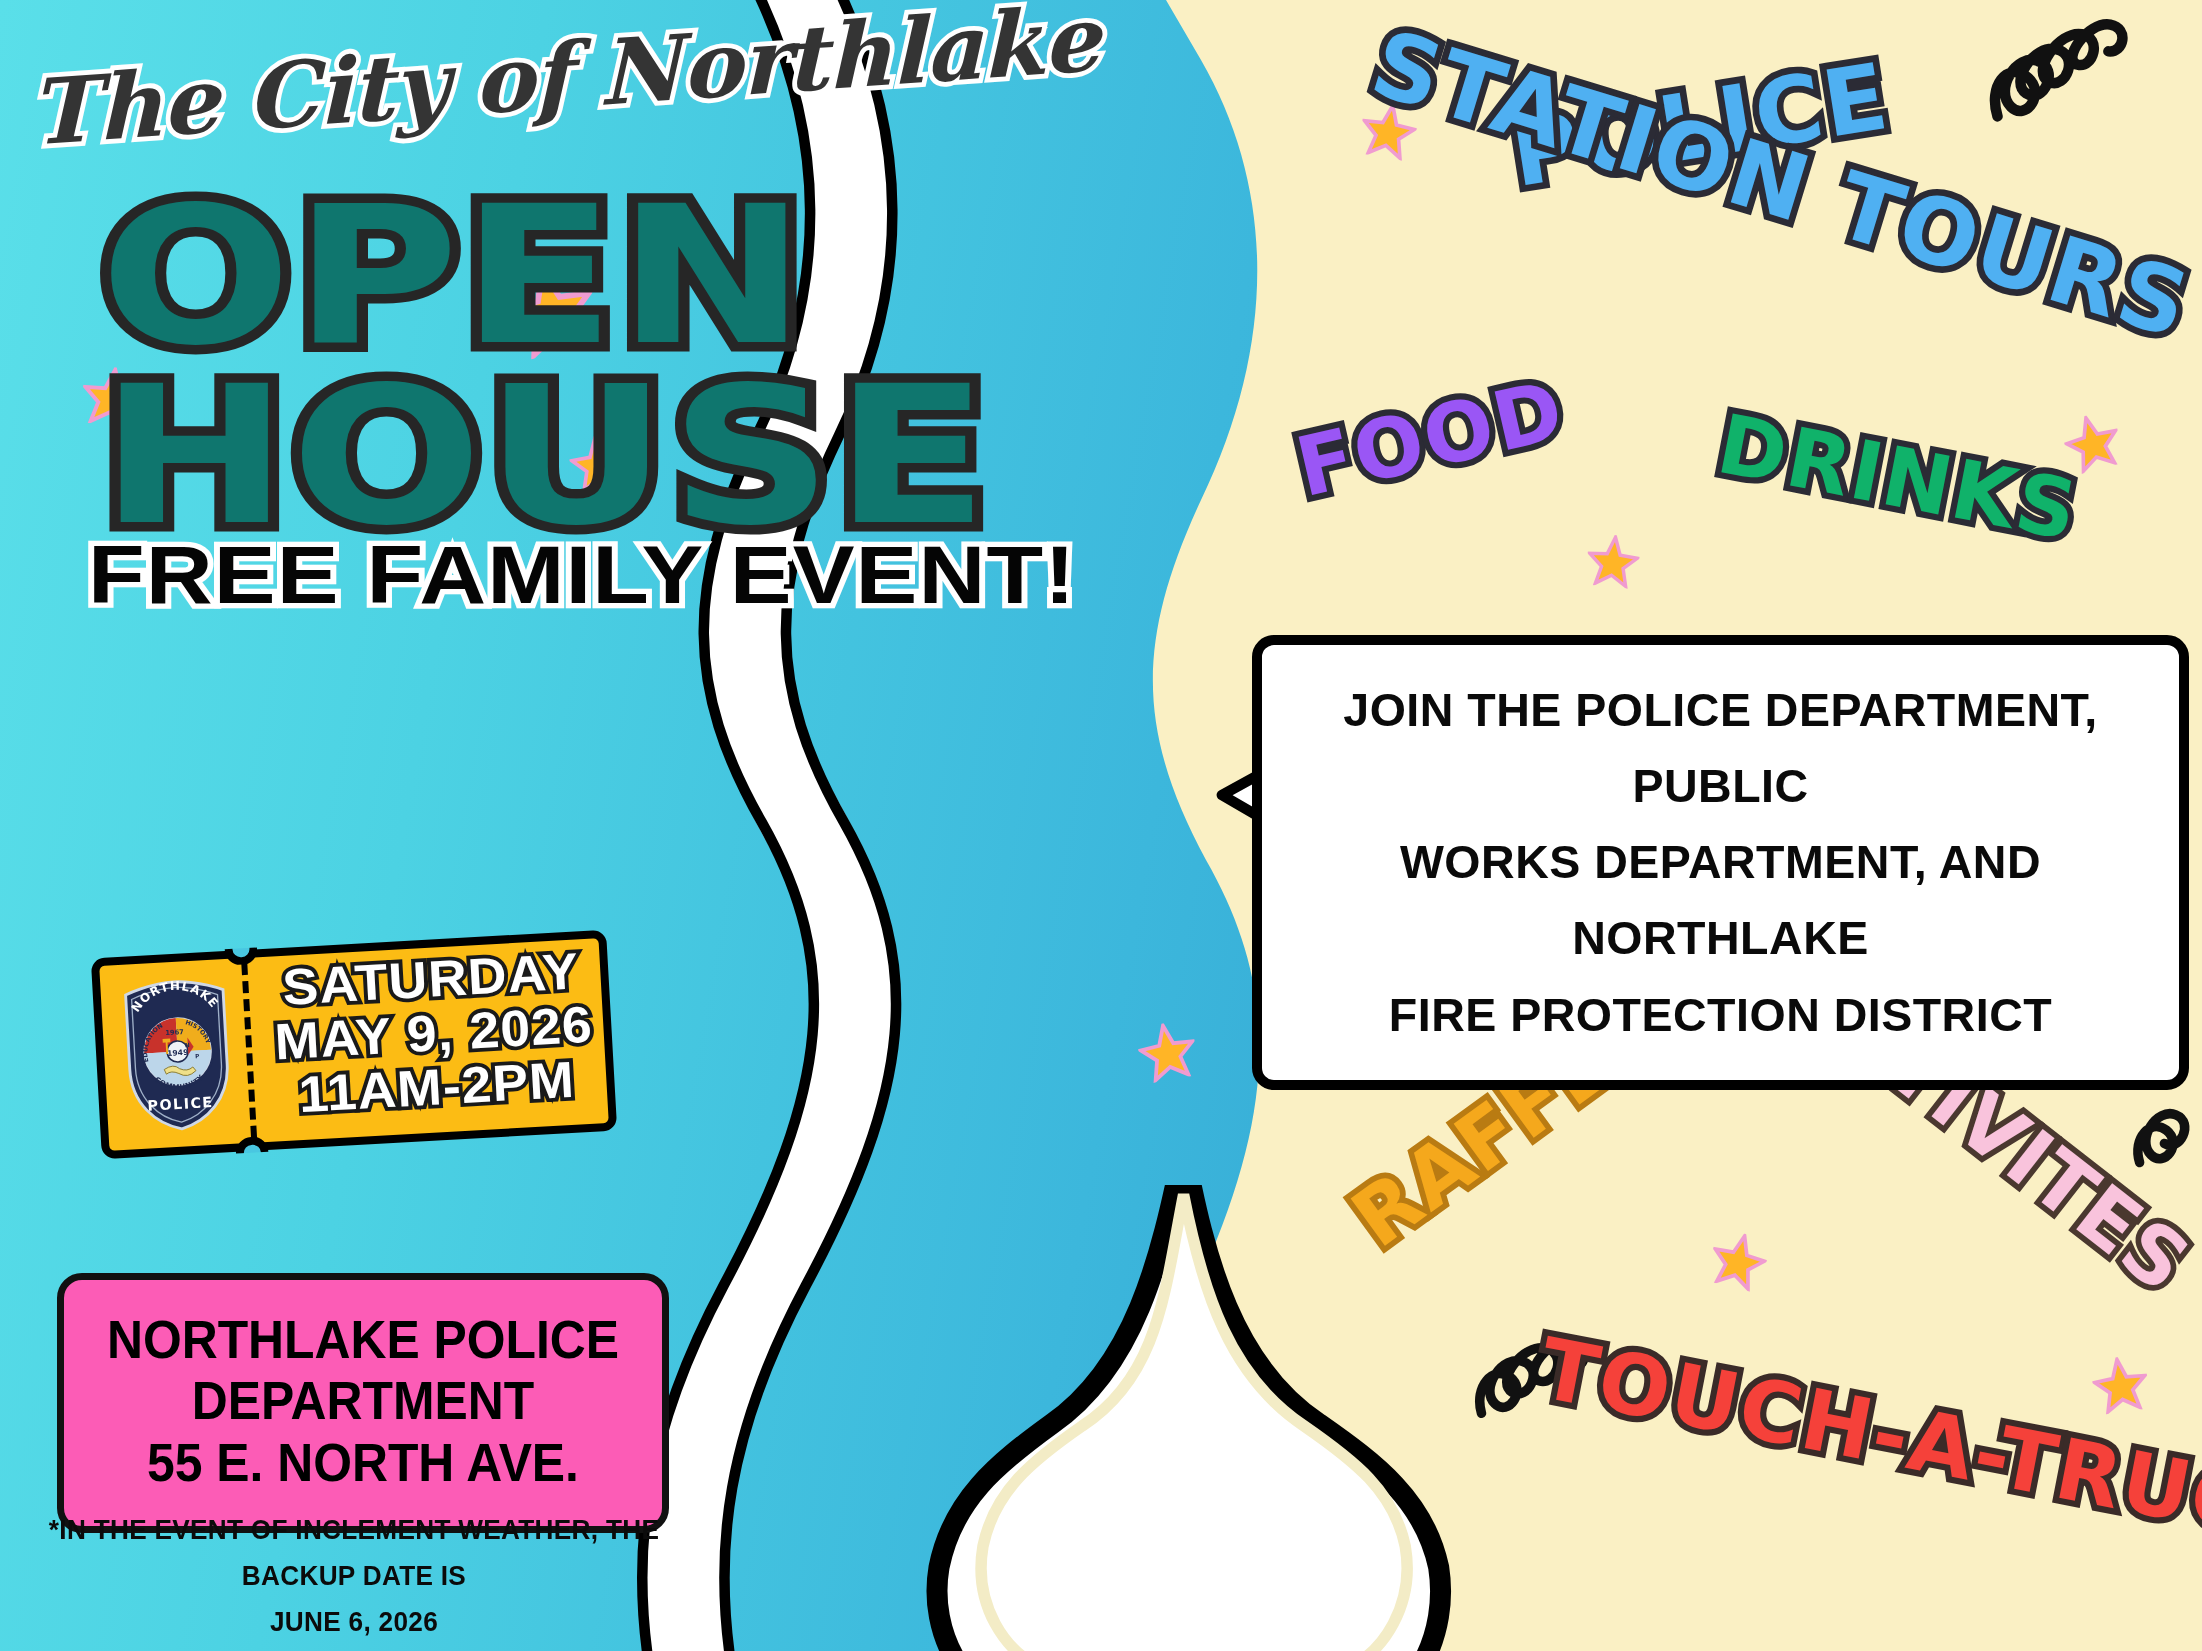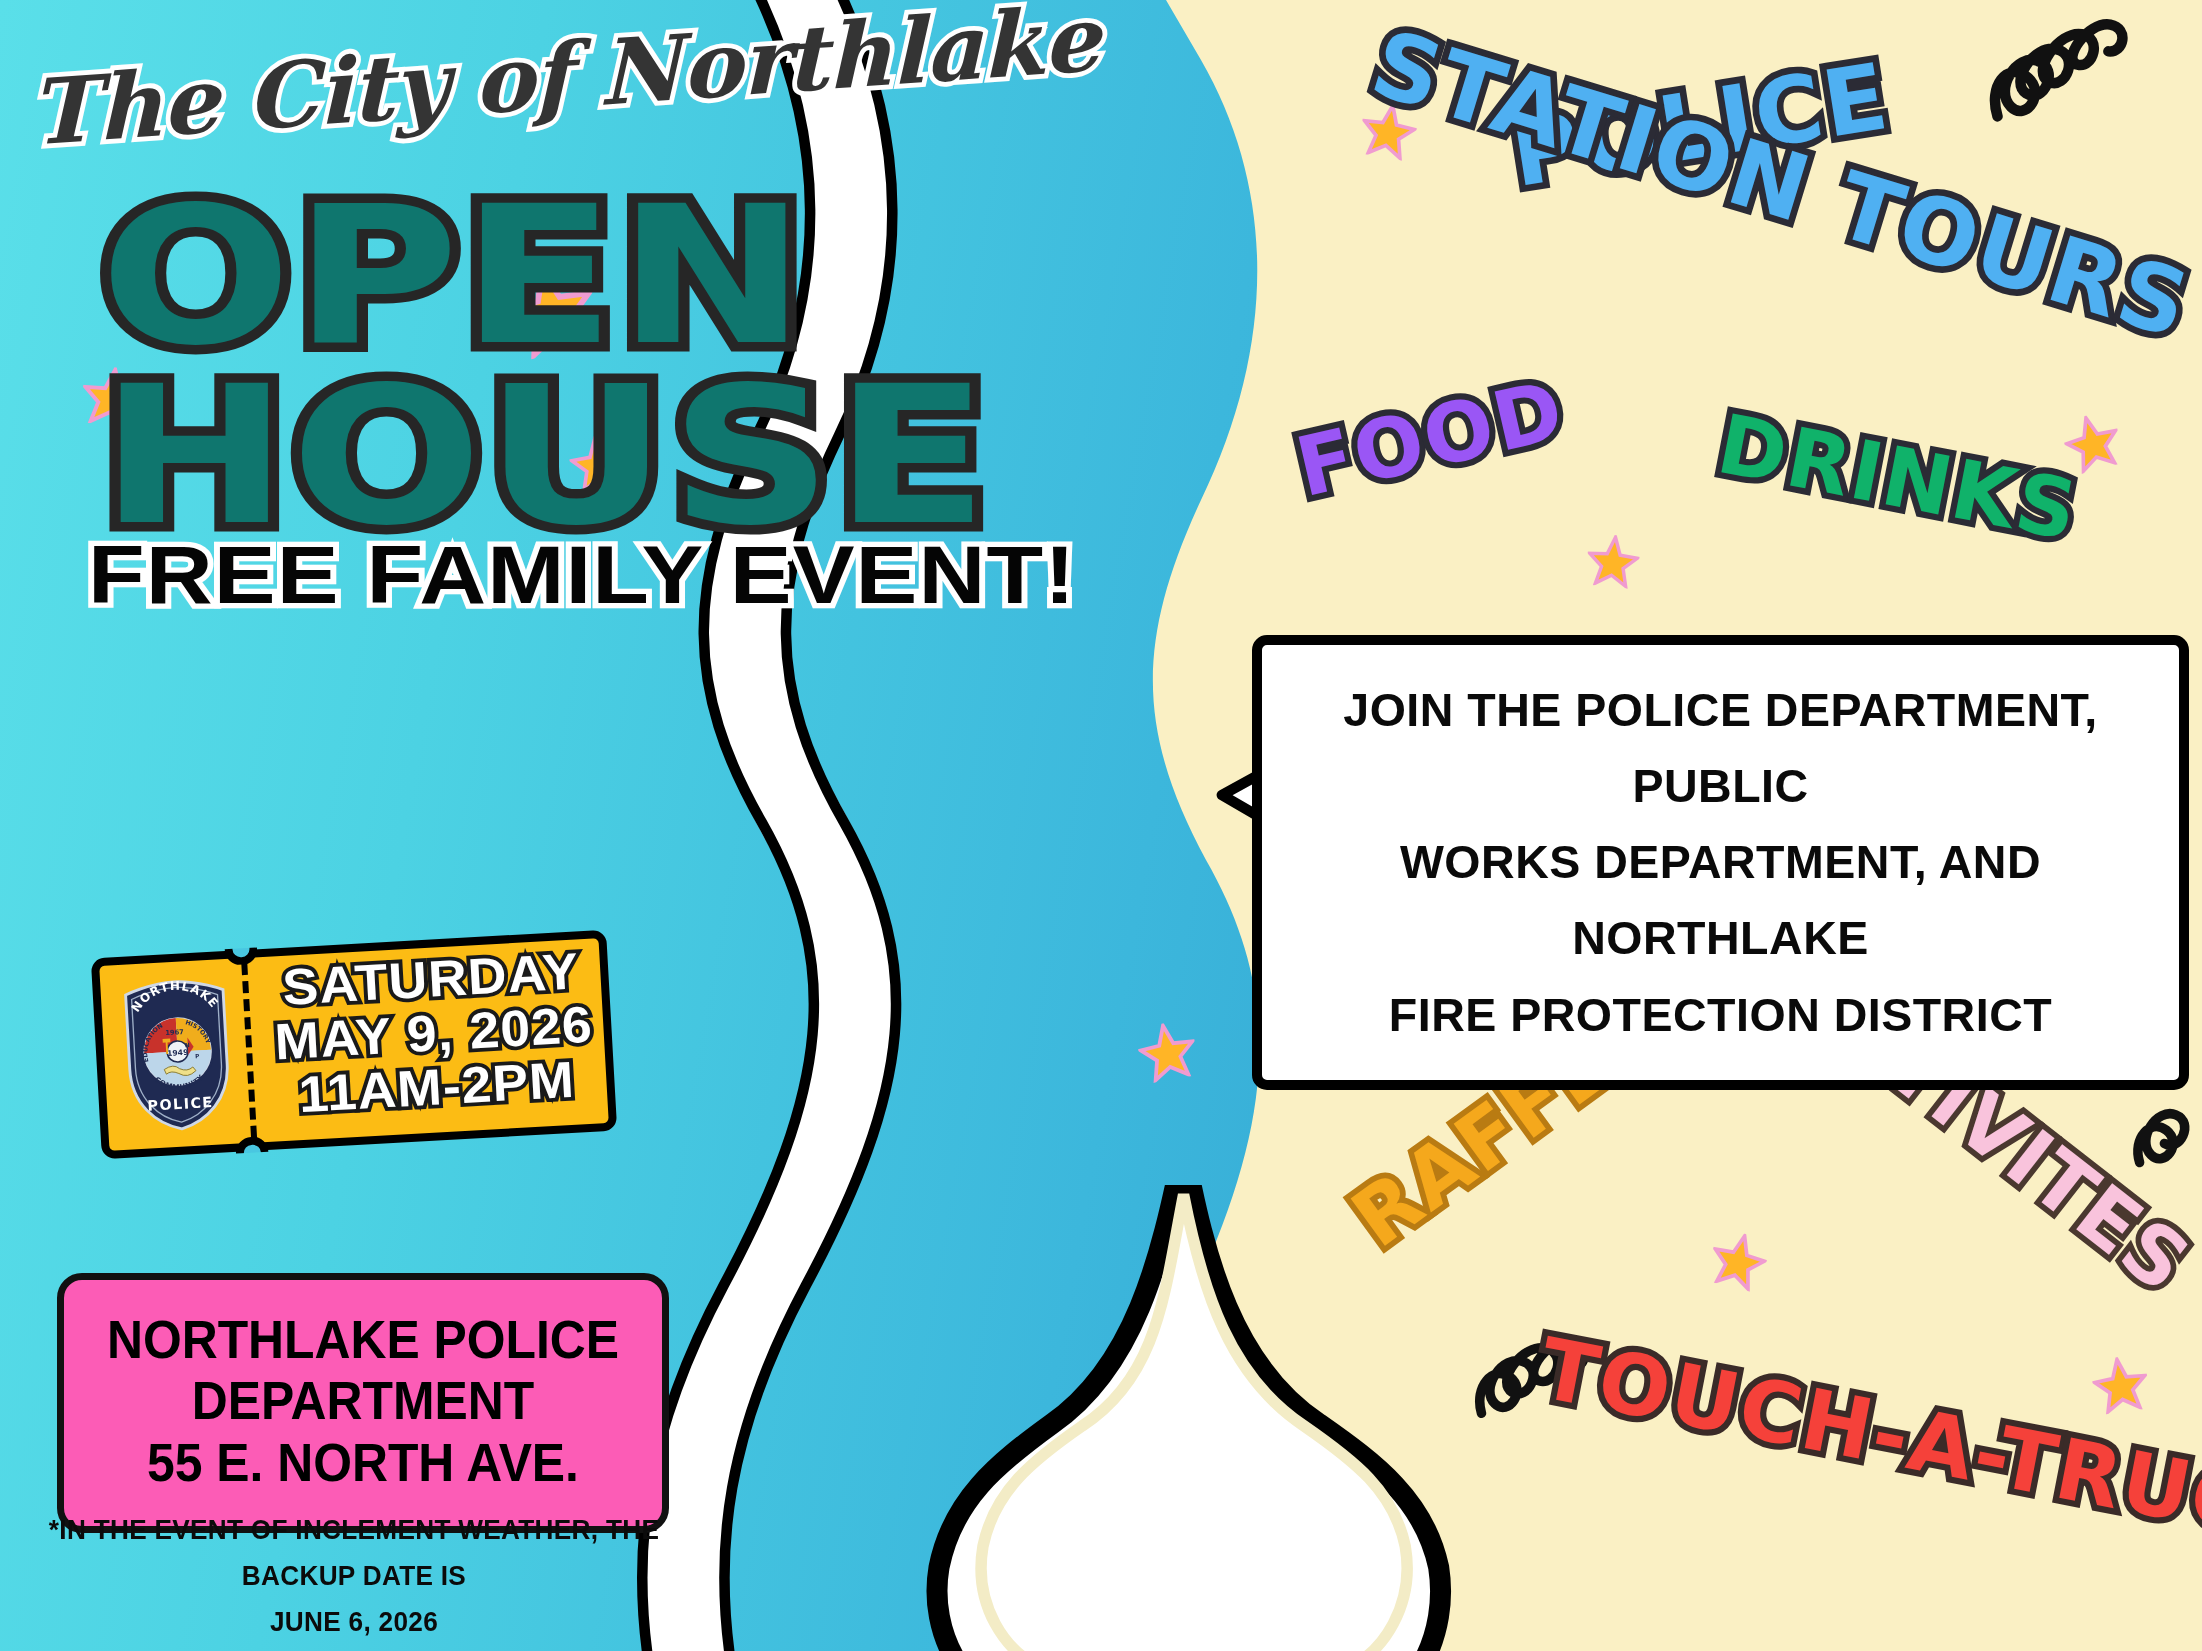--- a/index.html
+++ b/index.html
@@ -130,21 +130,21 @@
     transform:rotate(-36deg);letter-spacing:1.9px;}
   #w-activites{left:1749px;top:1090px;font-size:80px;color:#f9c3dc;
     -webkit-text-stroke:11.5px #4a382f;paint-order:stroke fill;
     transform:rotate(38deg);letter-spacing:1.9px;}
   #w-truck{left:1534px;top:1405px;font-size:84px;color:#f5413a;
     -webkit-text-stroke:12.4px #3a2b28;paint-order:stroke fill;
     transform:rotate(11deg);letter-spacing:1.9px;}
   
   .infobox{
     left:1252px;top:635px;width:937px;min-height:346px;
-    background:#fff;border:10.5px solid #000;border-radius:15px;
+    background:#fff;border:10.5px solid #000;border-radius:22px;
     box-sizing:border-box;display:flex;align-items:center;justify-content:center;
     padding:27px 34px;z-index:26;
   }
   .infobox p{
     margin:0;text-align:center;
     font-family:"Liberation Sans",sans-serif;font-weight:700;
     font-size:47px;line-height:1.62;letter-spacing:0.5px;color:#0a0a0a;
     transform:scaleX(.99);
   }
   .bubble-tail{

